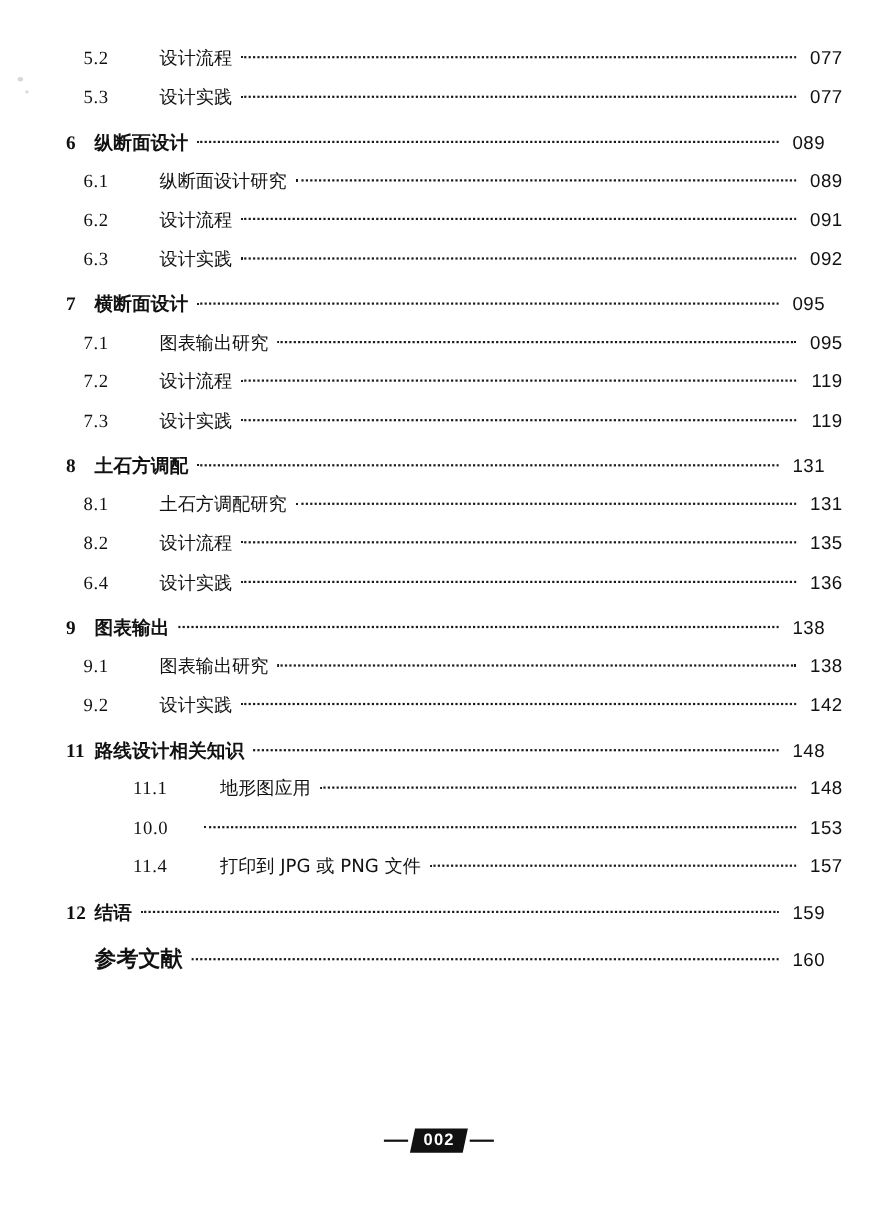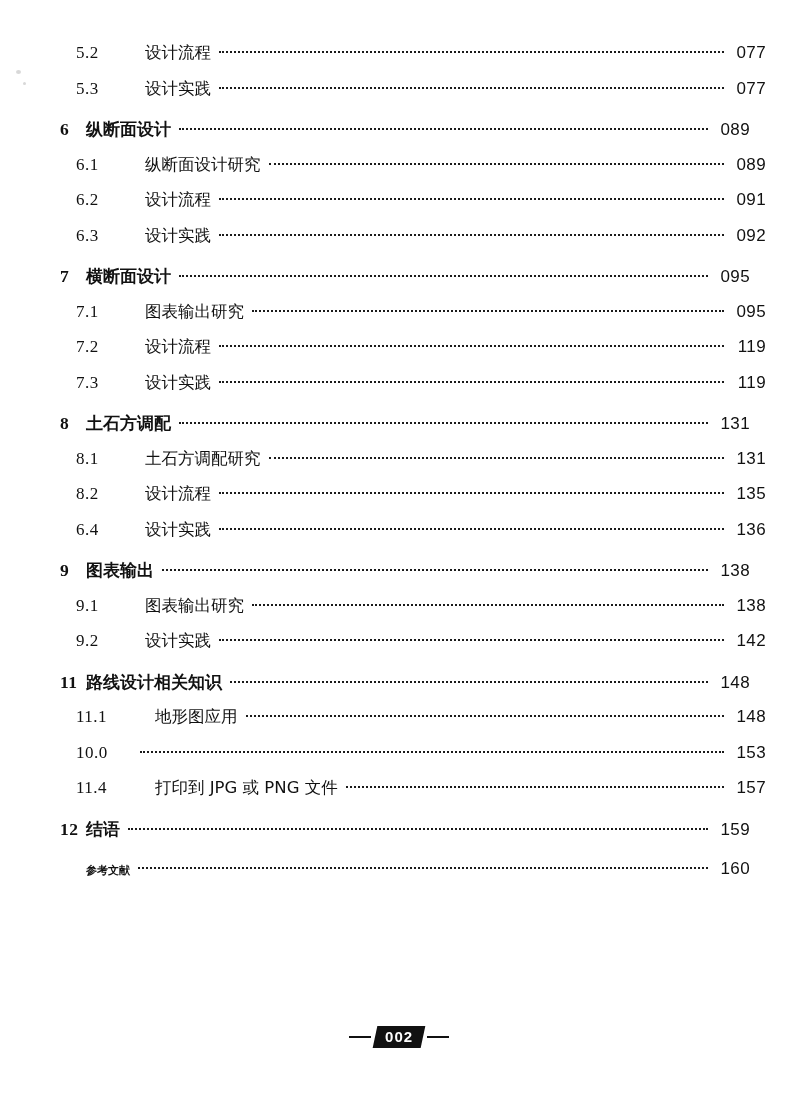--- a/index.html
+++ b/index.html
@@ -97,26 +97,26 @@
   .ind-1 { padding-left: 16px; }
 
   .gap-1 { margin-top: 5px; }
 
   .num-box {
     flex: 0 0 auto;
     display: inline-block;
   }
   .lvl1 .num-box { min-width: 26px; }
   .lvl2 .num-box { min-width: 46px; }
-  .numwide .num-box { min-width: 56px; }
+  .numwide .num-box { min-width: 56px; margin-left: 45px; }
 
   .sep-title {
     font-family: "DejaVu Sans", sans-serif;
     font-weight: bold;
-    font-size: 11px;
+    font-size: 20px;
   }
 
   
   .footer {
     position: absolute;
     left: 0;
     top: 1022px;
     width: 790px;
     height: 30px;
     display: flex;

